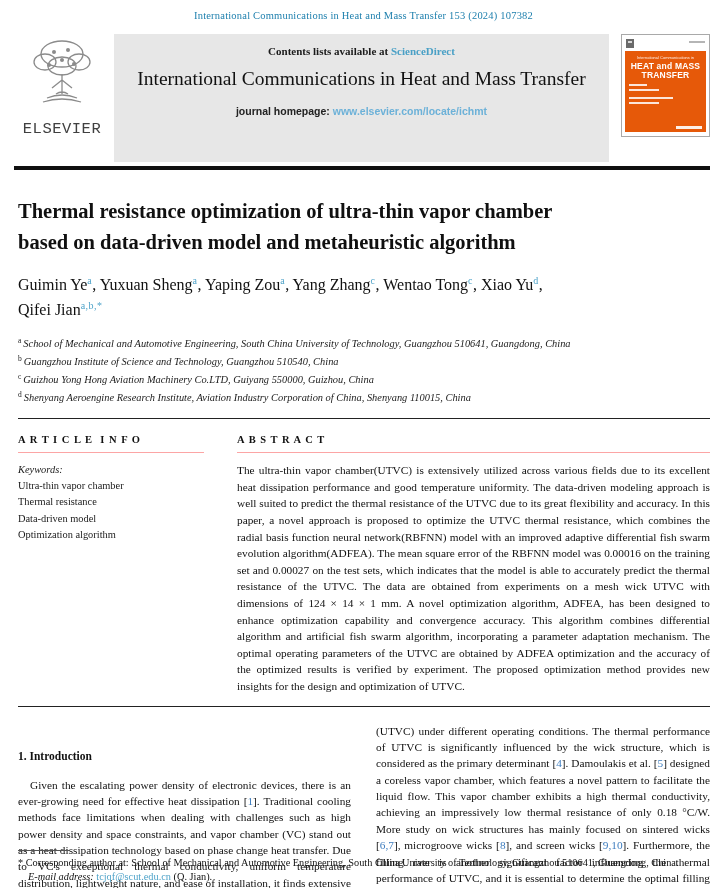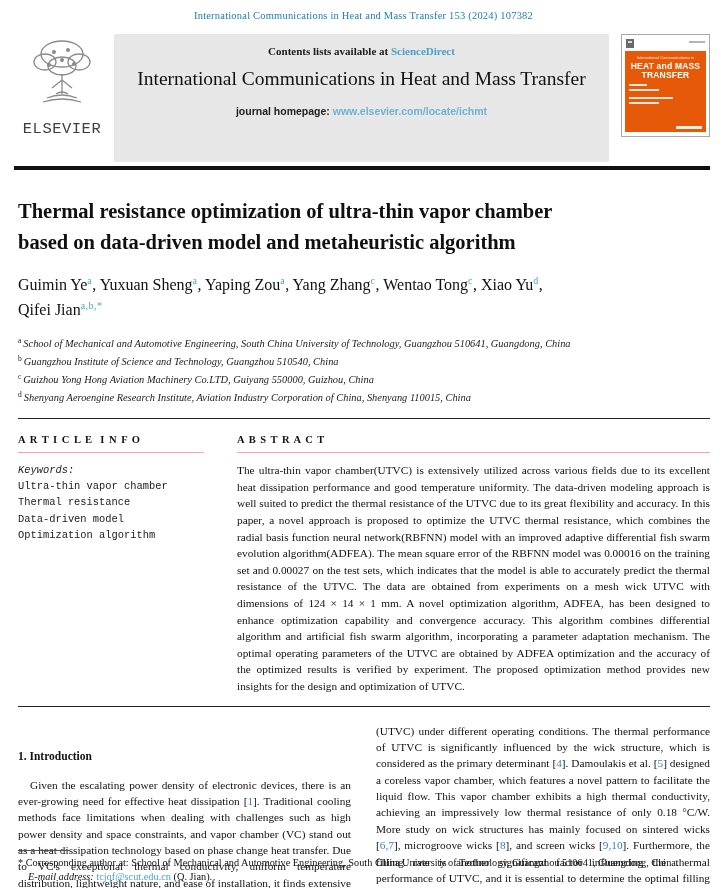--- a/index.html
+++ b/index.html
@@ -63,21 +63,21 @@
   .affil { font-style:italic; color:#1a1a1a; }
   .affil sup { font-style:normal; font-size:7.5px; color:#222; margin-right:2px; }
   
   .info-grid { display:flex; margin:15px 17px 0 18px; }
   .info-col { width:186px; flex:none; }
   .abs-col { flex:1; margin-left:33px; }
   .col-heading {
     font-size:10.5px; font-weight:bold; letter-spacing:1px; white-space:pre;
     padding-bottom:7px; border-bottom:1px solid #fca5a5; color:#111;
   }
-  .keywords { margin-top:9px; font-size:10.4px; line-height:1.55;font-family:Liberation Mono, monospace; }
+  .keywords { margin-top:9px; font-size:10.4px; line-height:1.55; }
   .kw-label { font-style:italic; }
   .abstract-text {
     margin-top:9px; font-size:11.3px; line-height:1.47; text-align:justify; color:#111;
   }
   
   .body-cols { display:flex; margin:16px 17px 0 18px; }
   .col-left { width:333px; flex:none; }
   .col-right { flex:1; margin-left:25px; }
   .body-cols p {
     font-size:11.3px; line-height:1.45; text-align:justify; color:#111;

